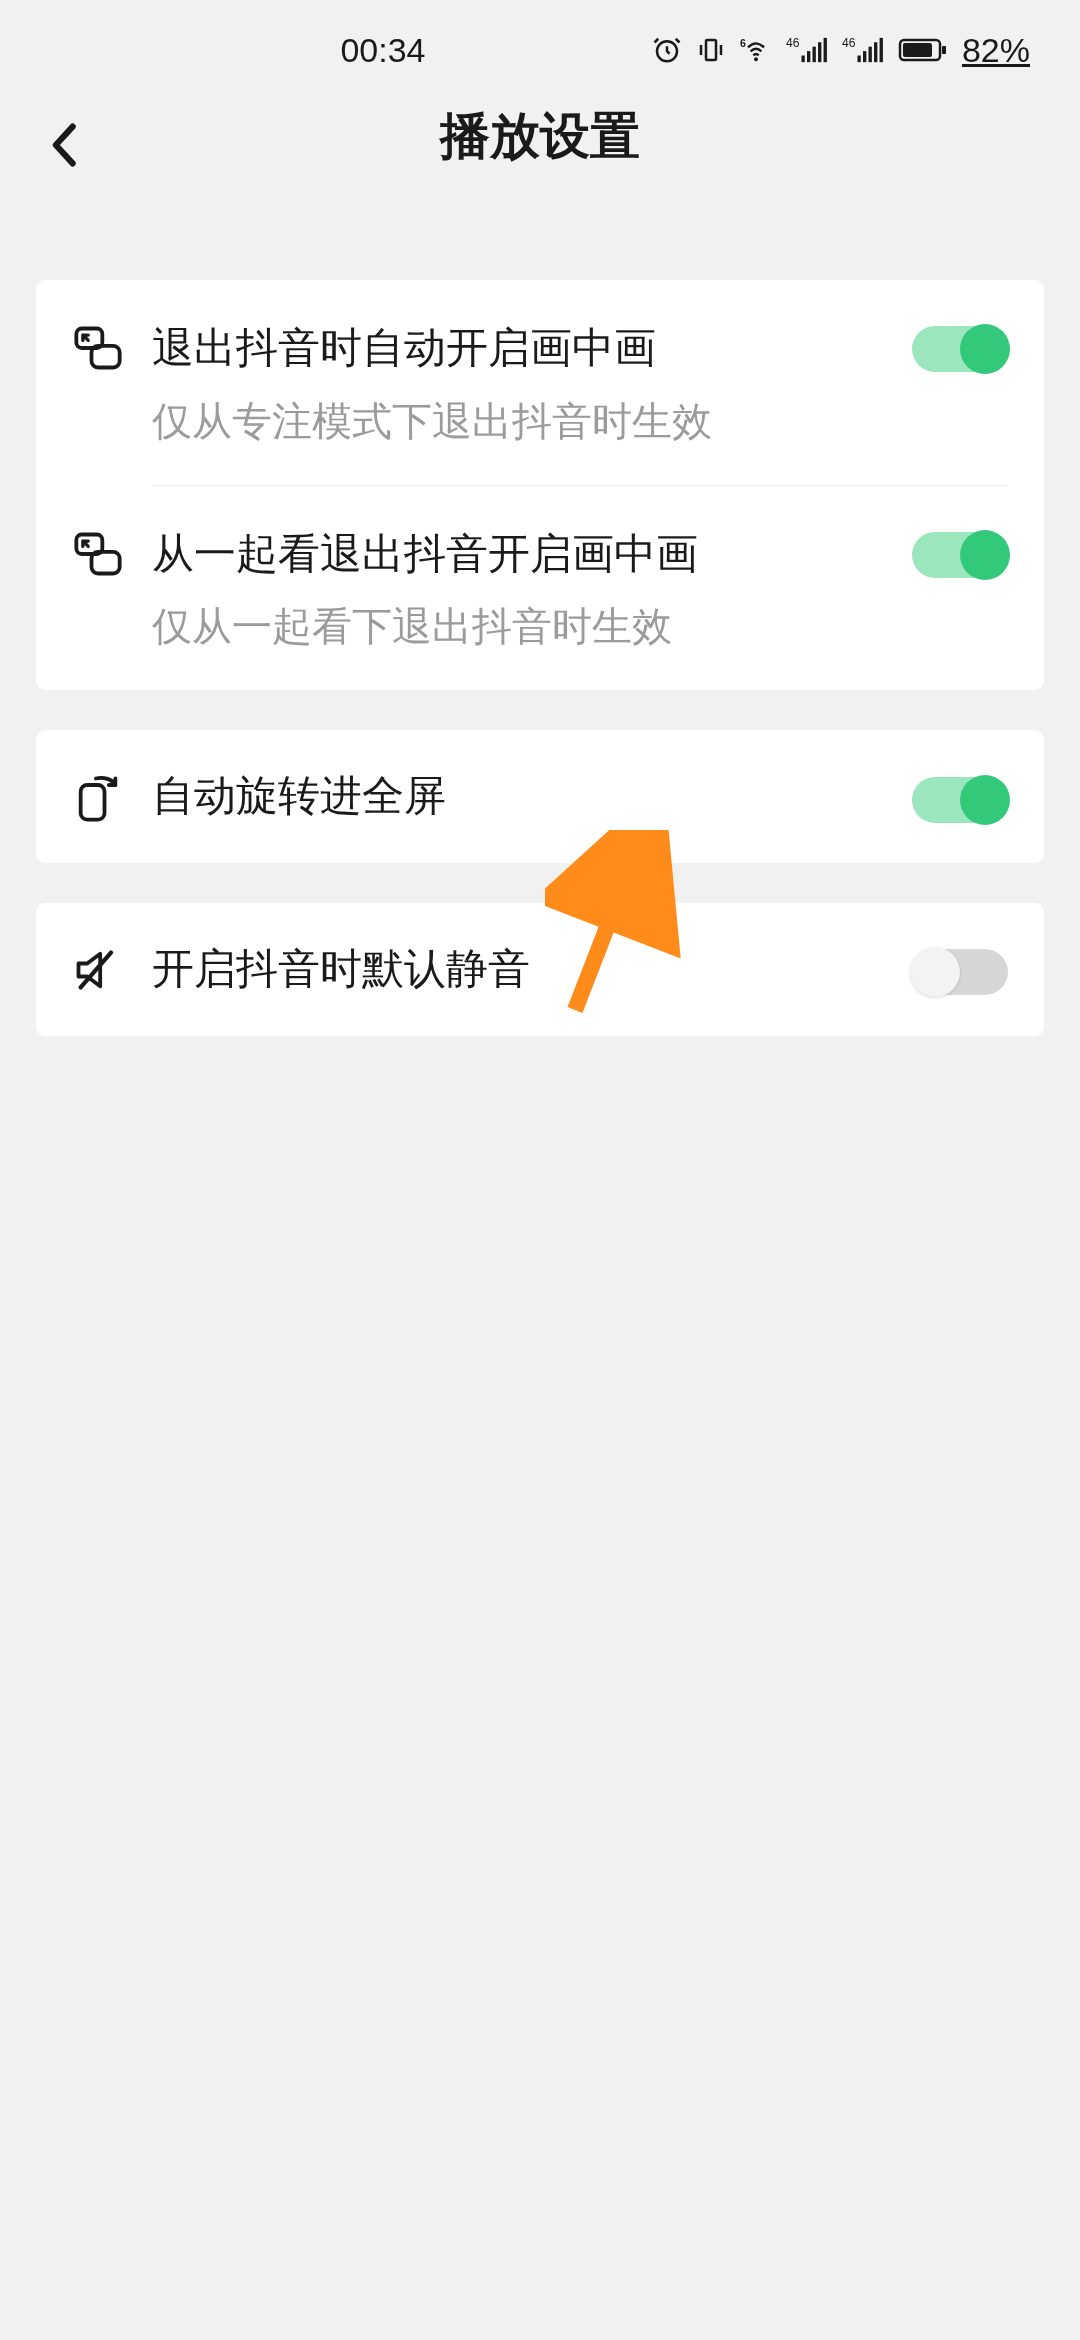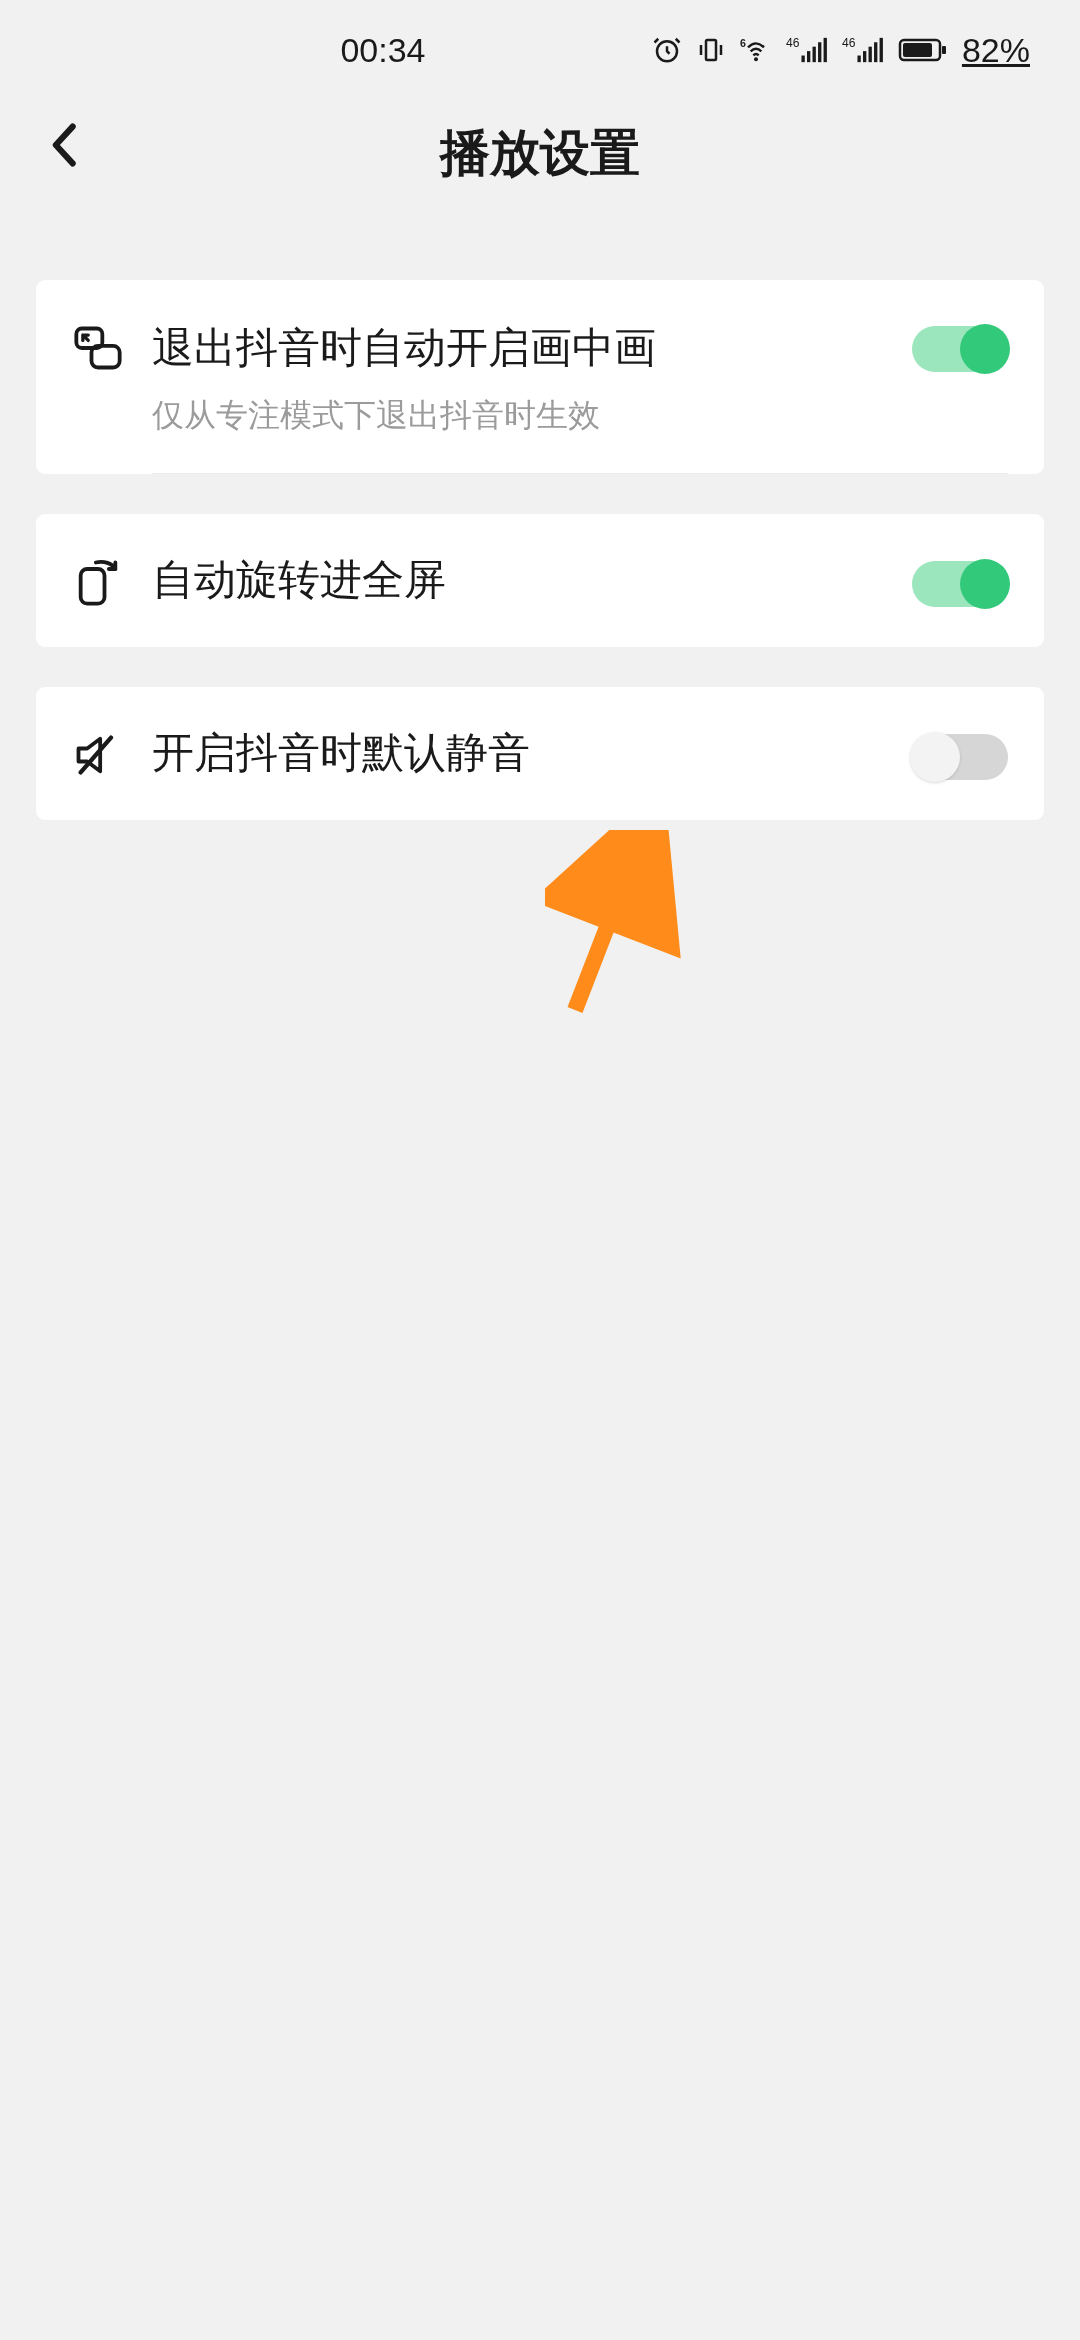--- a/index.html
+++ b/index.html
@@ -40,21 +40,21 @@
       display: inline-flex;
       align-items: center;
     }
     .battery-text {
       font-size: 34px;
       font-weight: 400;
       text-decoration: underline;
     }
     .header {
       display: flex;
-      align-items: flex-start;
+      align-items: flex-end;
       padding: 30px 40px;
       position: relative;
     }
     .back-btn {
       width: 50px;
       height: 50px;
       display: flex;
       align-items: center;
       justify-content: center;
       cursor: pointer;
@@ -99,21 +99,21 @@
       flex: 1;
       min-width: 0;
     }
     .row-title {
       font-size: 42px;
       font-weight: 400;
       color: #1a1a1a;
       line-height: 1.35;
     }
     .row-subtitle {
-      font-size: 32px;
+      font-size: 40px;
       color: #9b9b9b;
       margin-top: 16px;
       line-height: 1.4;
     }
     .divider {
       height: 1px;
       background: #ececec;
       margin-left: 80px;
     }
     .toggle {
@@ -235,20 +235,36 @@
       </div>
       <div class="row-text">
         <div class="row-title">退出抖音时自动开启画中画</div>
         <div class="row-subtitle">仅从专注模式下退出抖音时生效</div>
       </div>
       <div class="toggle on">
         <div class="toggle-knob"></div>
       </div>
     </div>
     <div class="divider"></div>
+    <div class="setting-row with-sub">
+      <div class="row-icon">
+        <svg width="52" height="52" viewBox="0 0 48 48" fill="none" stroke="#1a1a1a" stroke-width="3.5" stroke-linejoin="round">
+          <rect x="4" y="6" width="24" height="18" rx="5"></rect>
+          <rect x="18" y="22" width="26" height="20" rx="6"></rect>
+          <path d="M10 12 l5 5 M15 12 h-5 v5" stroke-width="3" stroke-linecap="round"></path>
+        </svg>
+      </div>
+      <div class="row-text">
+        <div class="row-title">从一起看退出抖音开启画中画</div>
+        <div class="row-subtitle">仅从一起看下退出抖音时生效</div>
+      </div>
+      <div class="toggle on">
+        <div class="toggle-knob"></div>
+      </div>
+    </div>
   </div>
 
   <div class="card">
     <div class="setting-row">
       <div class="row-icon">
         <svg width="52" height="52" viewBox="0 0 48 48" fill="none" stroke="#1a1a1a" stroke-width="3.5" stroke-linejoin="round" stroke-linecap="round">
           <rect x="8" y="12" width="22" height="32" rx="6"></rect>
           <path d="M22 6 a14 10 0 0 1 18 6"></path>
           <path d="M40 6 l0 6 l-6 0"></path>
         </svg>

